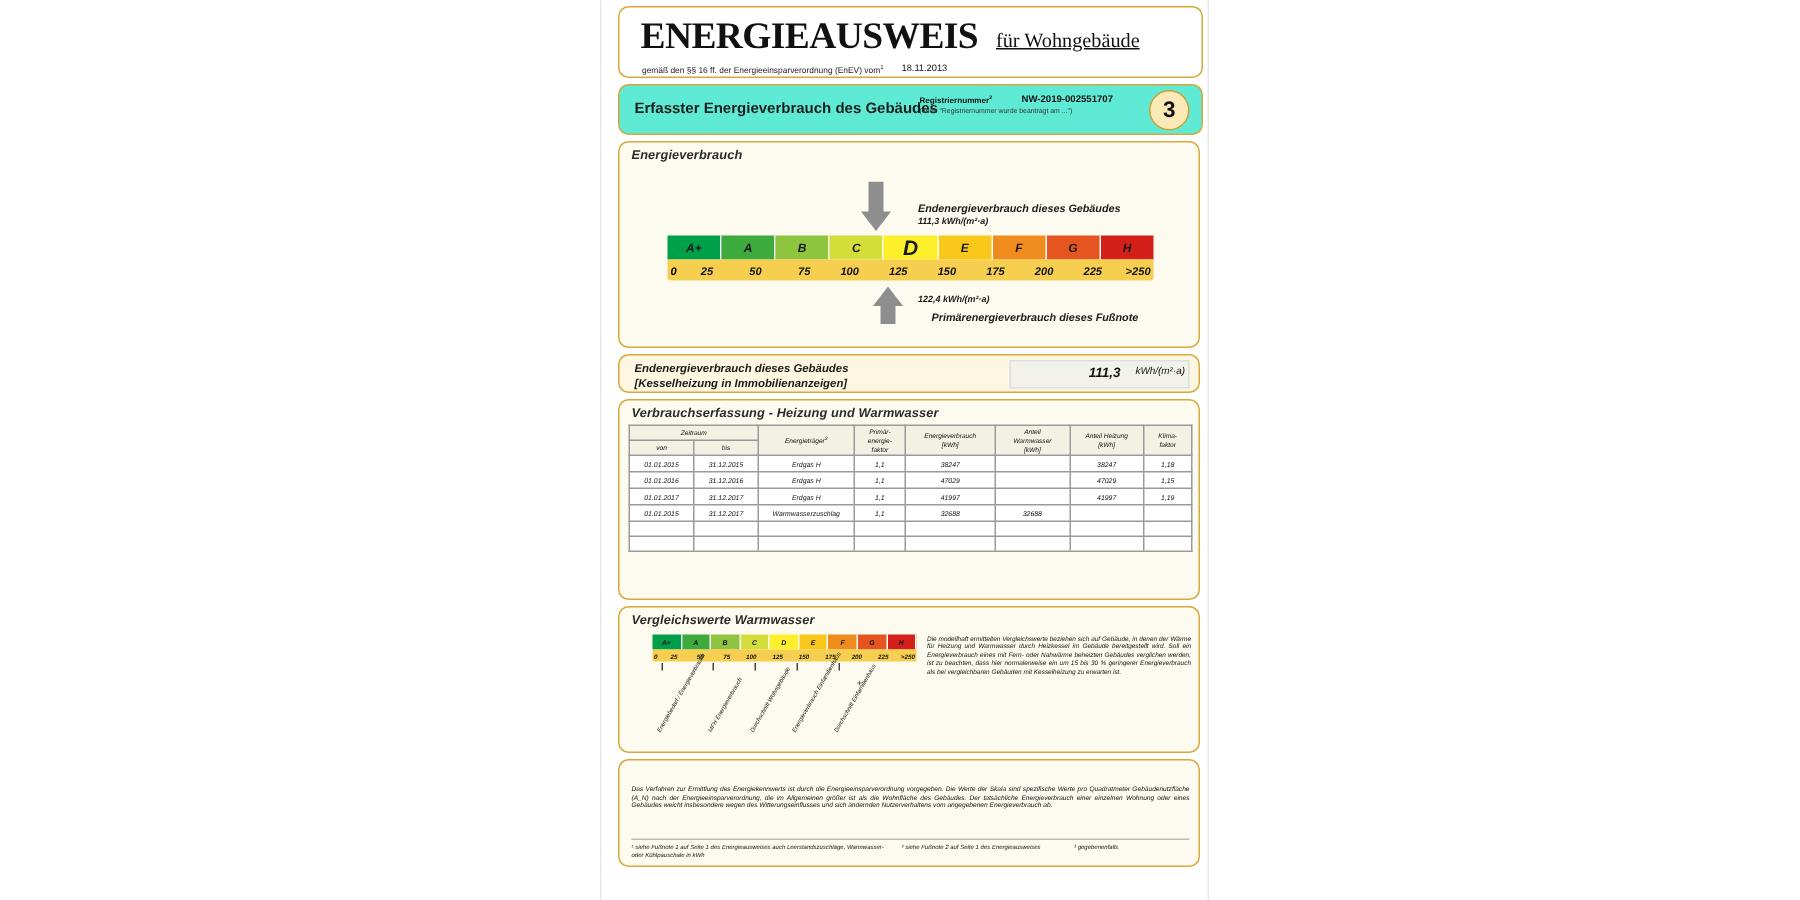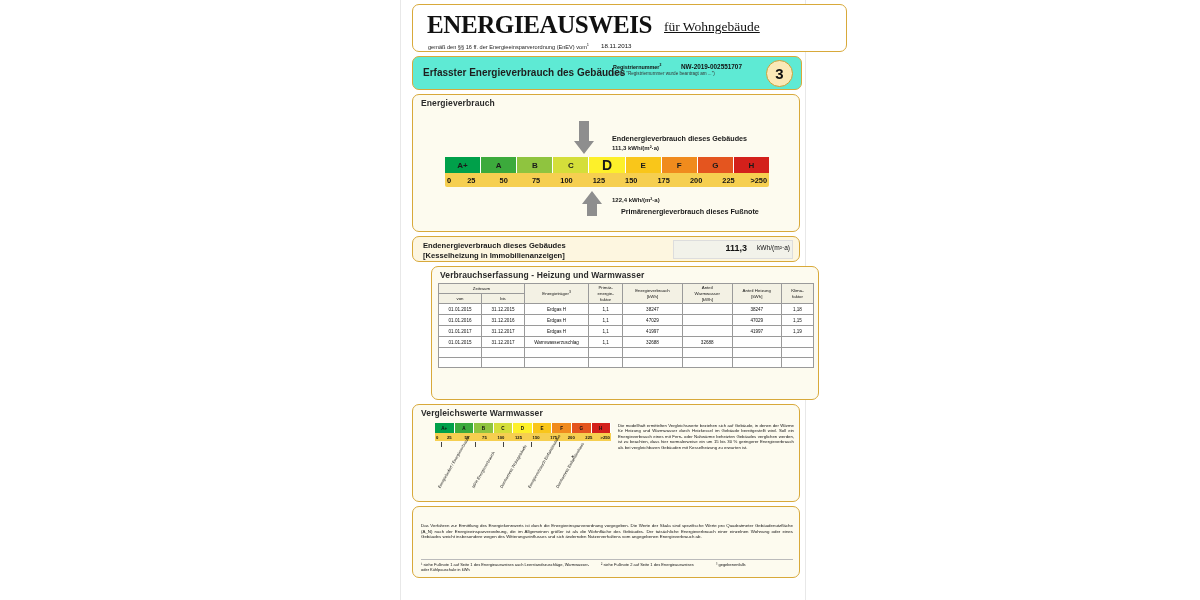--- a/index.html
+++ b/index.html
@@ -24,32 +24,33 @@
     width:398px;
     height:586px;
   }
   
   .panel{
     border:1px solid #d8a93a;
     border-radius:7px;
     background:#fdfdf6;
     box-sizing:border-box;
     position:relative;
+    font-style:italic;
   }
   .panel-title{
     font-size:8.5px;
     font-weight:bold;
     color:#2b2b2b;
     padding:3px 0 0 8px;
     letter-spacing:.1px;
   }
   
   .header{
     position:absolute; left:8px; top:2px; width:388px; height:46px;
-    border:1px solid #d8a93a; border-radius:7px; background:#fff;padding-left:45px;
+    border:1px solid #d8a93a; border-radius:7px; background:#fff;
   }
   .header-title{
     position:absolute; left:14px; top:6px;
     font-family:"Liberation Serif", serif;
     font-size:25px; font-weight:bold; letter-spacing:-.4px;
     color:#111;
   }
   .header-sub{
     position:absolute; left:251px; top:14px;
     font-family:"Liberation Serif", serif;
@@ -170,21 +171,20 @@
     font-size:9px; font-weight:bold;color:#111;
   }
   .p-end .unit{
     position:absolute; right:9px; top:7px;
     font-size:6.6px; color:#111;
   }
   
   .p-verb{
     position:absolute; left:8px; top:264px; width:388px; height:134px;
     background:#fdfbef;
-    margin-left:19px;
   }
   table.vtab{
     position:absolute; left:6px; top:16px;
     width:376px;
     border-collapse:collapse;
     font-size:4.6px;
     background:#fff;
   }
   table.vtab th,table.vtab td{
     border:1px solid #9a9a9a;

